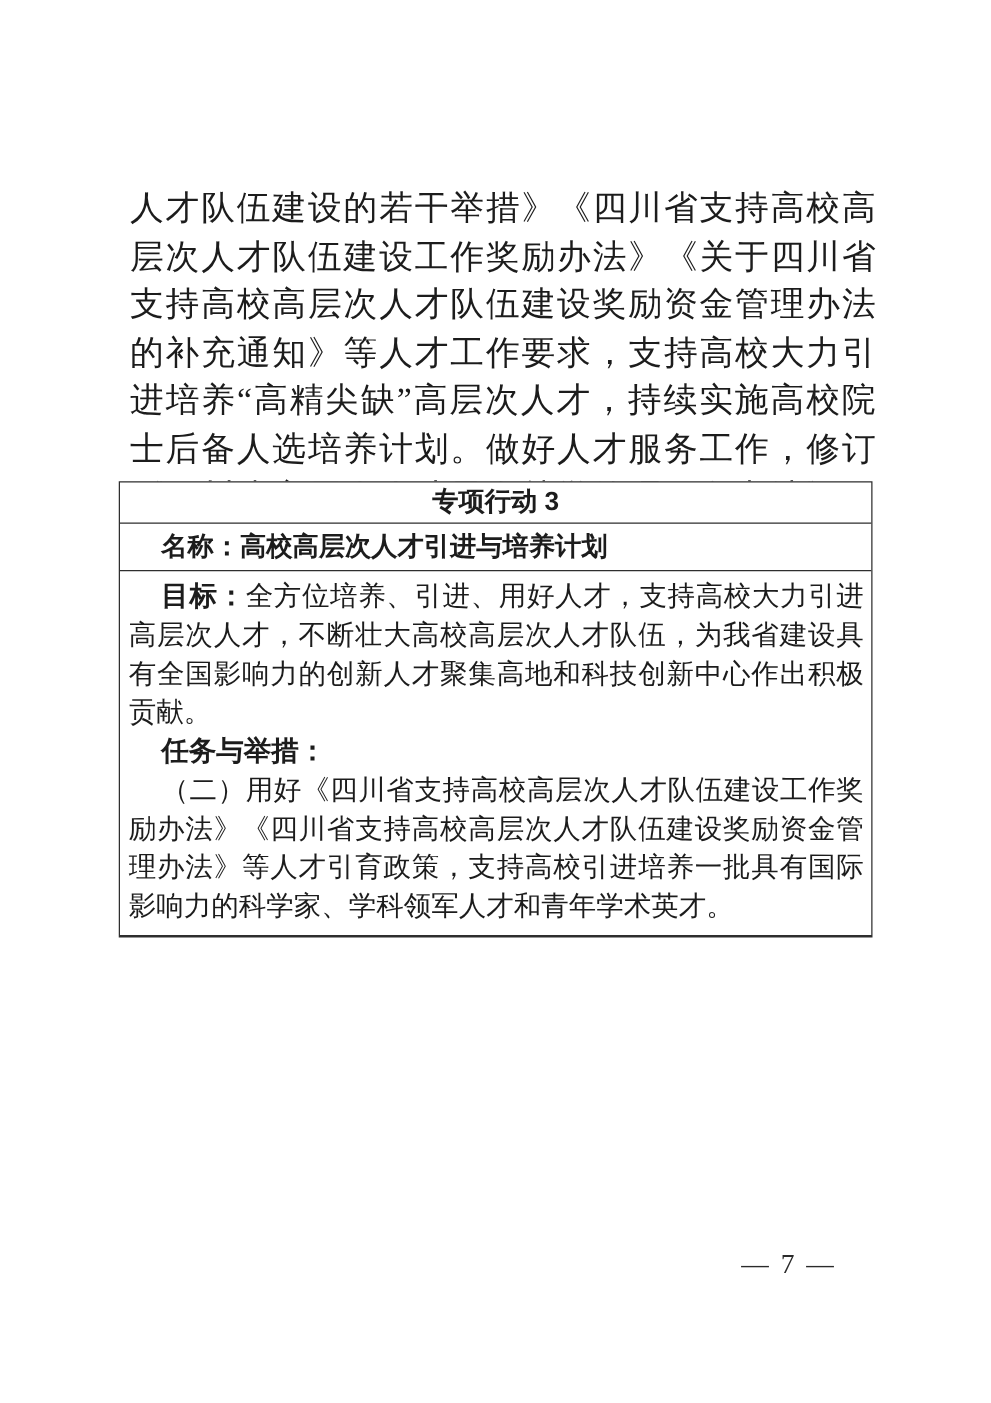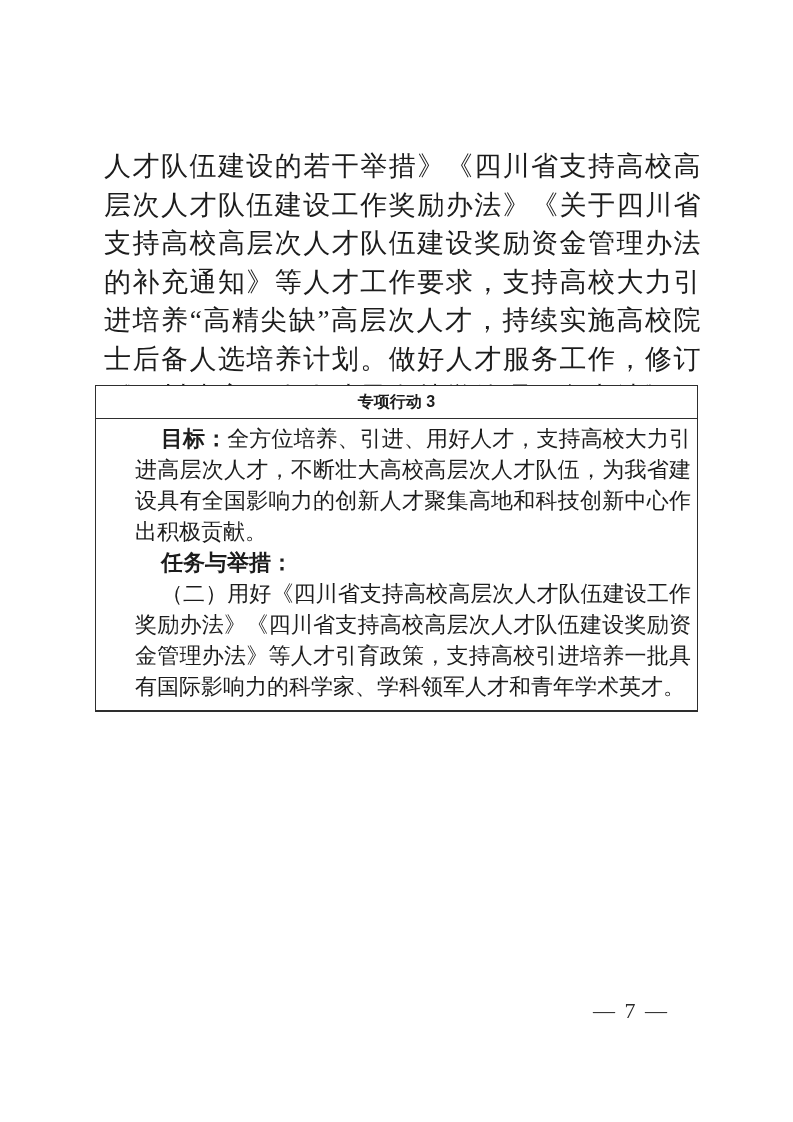--- a/index.html
+++ b/index.html
@@ -38,37 +38,36 @@
     box-sizing: border-box;
     background: #ffffff;
   }
   .t-header {
     border-bottom: 1px solid #2e2e2e;
     height: 32px;
     line-height: 32px;
     text-align: center;
     font-family: "Liberation Sans", "DejaVu Sans", sans-serif;
     font-weight: bold;
-    font-size: 16px;
+    font-size: 21px;
   }
   .t-name {
     border-bottom: 1px solid #2e2e2e;
     height: 37px;
     line-height: 37px;
     padding-left: 33px;
     font-family: "Liberation Sans", "DejaVu Sans", sans-serif;
     font-weight: bold;
     font-size: 21px;
   }
   .t-body {
     padding: 4px 6px 8px 7px;
     font-size: 22px;
     line-height: 31px;
     text-align: justify;
-    margin-left: 32px;
   }
   .t-body p {
     margin: 0;
     text-indent: 26px;
   }
   .lbl {
     font-family: "Liberation Sans", "DejaVu Sans", sans-serif;
     font-weight: bold;
   }
   
@@ -85,20 +84,21 @@
 <body>
 
 <div class="page">
 
   <div class="intro">人才队伍建设的若干举措》《四川省支持高校高层次人才队伍建设工作奖励办法》《关于四川省支持高校高层次人才队伍建设奖励资金管理办法的补充通知》等人才工作要求，支持高校大力引进培养“高精尖缺”高层次人才，持续实施高校院士后备人选培养计划。做好人才服务工作，修订《四川省高层次人才子女就学管理服务办法》，确保高层次人才安身安心。</div>
 
   <div class="spec-table">
 
     <div class="t-header">专项行动 3</div>
 
+    <div class="t-name">名称：高校高层次人才引进与培养计划</div>
 
     <div class="t-body">
 
       <p><span class="lbl">目标：</span><span>全方位培养、引进、用好人才，支持高校大力引进高层次人才，不断壮大高校高层次人才队伍，为我省建设具有全国影响力的创新人才聚集高地和科技创新中心作出积极贡献。</span></p>
 
       <p><span class="lbl">任务与举措：</span></p>
 
 
       <p><span>（二）用好《四川省支持高校高层次人才队伍建设工作奖励办法》《四川省支持高校高层次人才队伍建设奖励资金管理办法》等人才引育政策，支持高校引进培养一批具有国际影响力的科学家、学科领军人才和青年学术英才。</span></p>
 

